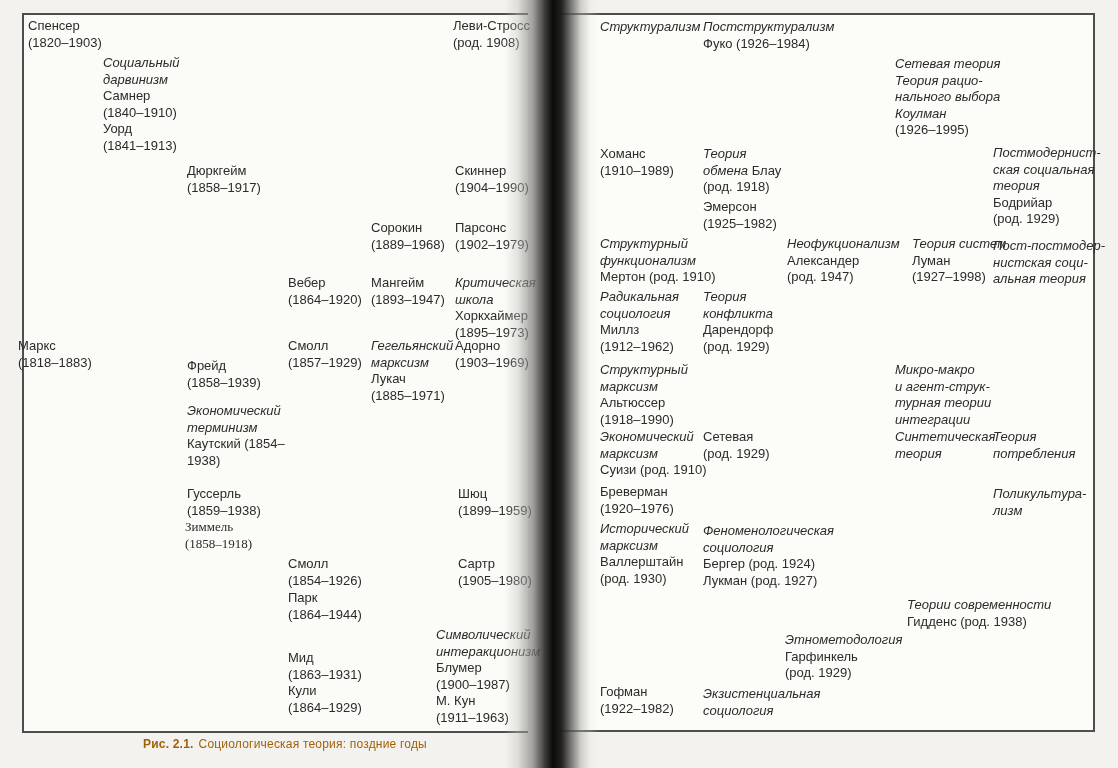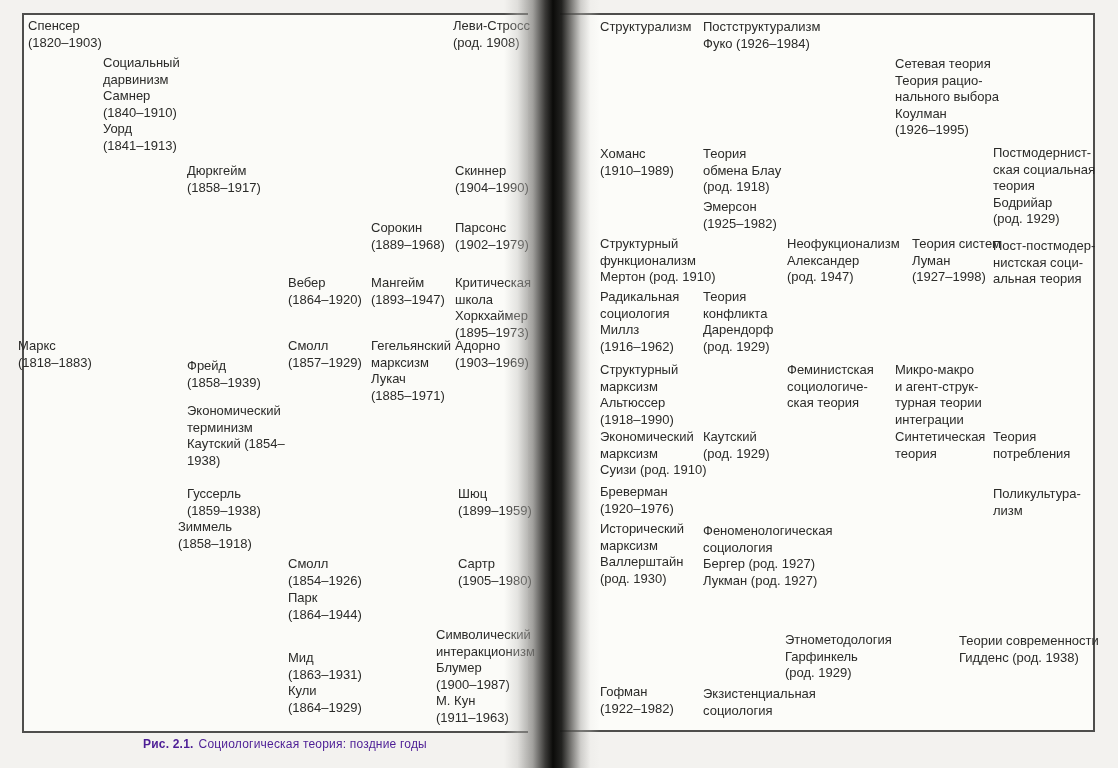--- a/index.html
+++ b/index.html
@@ -15,39 +15,39 @@
     border:2px solid #4e4e4c;border-right:none;
   }
   #right-page{
     left:560px;top:13px;width:533px;height:715px;
     border:2px solid #4e4e4c;border-left:none;
     background:#fcfcf9;
   }
   #text-layer{position:absolute;inset:0;z-index:2;}
   .tblock{position:absolute;font-size:13px;line-height:16.5px;}
   .tline{white-space:nowrap;}
-  .it{}
+  .it{font-style:italic;}
   #spine{
     position:absolute;left:504px;top:0;width:96px;height:768px;z-index:3;
     pointer-events:none;
     background:linear-gradient(90deg,
       rgba(205,204,201,0) 0%,
       rgba(193,192,189,0.40) 14%,
       rgba(130,129,126,0.72) 30%,
       rgba(48,47,45,0.95) 43%,
       rgba(11,11,9,1) 51%,
       rgba(28,28,26,0.97) 60%,
       rgba(92,91,88,0.80) 70%,
       rgba(165,164,161,0.48) 80%,
       rgba(226,225,222,0.22) 90%,
       rgba(246,245,242,0) 100%);
   }
   #caption{
     position:absolute;left:143px;top:737px;z-index:2;
-    font-size:12px;color:#4c1d95;letter-spacing:.2px;
+    font-size:12px;color:#a16207;letter-spacing:.2px;
   }
   #caption .cap-label{font-weight:bold;margin-right:5px;}
 </style>
 </head>
 <body>
 
 <div class="page" id="left-page"></div>
 <div class="page" id="right-page"></div>
 
 <div id="text-layer">
@@ -126,21 +126,21 @@
       <div class="tline"><span>1938)</span></div>
     </div>
     <div class="tblock" style="left: 187px; top: 486px;">
       <div class="tline"><span>Гуссерль</span></div>
       <div class="tline"><span>(1859–1938)</span></div>
     </div>
     <div class="tblock" style="left: 458px; top: 486px;">
       <div class="tline"><span>Шюц</span></div>
       <div class="tline"><span>(1899–1959)</span></div>
     </div>
-    <div class="tblock" style="left: 178px; top: 519px;">
+    <div class="tblock" style="left: 185px; top: 519px; font-family: Liberation Serif, serif;">
       <div class="tline"><span>Зиммель</span></div>
       <div class="tline"><span>(1858–1918)</span></div>
     </div>
     <div class="tblock" style="left: 288px; top: 556px;">
       <div class="tline"><span>Смолл</span></div>
       <div class="tline"><span>(1854–1926)</span></div>
     </div>
     <div class="tblock" style="left: 458px; top: 556px;">
       <div class="tline"><span>Сартр</span></div>
       <div class="tline"><span>(1905–1980)</span></div>
@@ -214,52 +214,47 @@
     </div>
     <div class="tblock" style="left: 993px; top: 238px;">
       <div class="tline"><span class="it">Пост-постмодер-</span></div>
       <div class="tline"><span class="it">нистская соци-</span></div>
       <div class="tline"><span class="it">альная теория</span></div>
     </div>
     <div class="tblock" style="left: 600px; top: 289px;">
       <div class="tline"><span class="it">Радикальная</span></div>
       <div class="tline"><span class="it">социология</span></div>
       <div class="tline"><span>Миллз</span></div>
-      <div class="tline"><span>(1916–1962)</span></div>
+      <div class="tline"><span>(1912–1962)</span></div>
     </div>
     <div class="tblock" style="left: 703px; top: 289px;">
       <div class="tline"><span class="it">Теория</span></div>
       <div class="tline"><span class="it">конфликта</span></div>
       <div class="tline"><span>Дарендорф</span></div>
       <div class="tline"><span>(род. 1929)</span></div>
     </div>
     <div class="tblock" style="left: 600px; top: 362px;">
       <div class="tline"><span class="it">Структурный</span></div>
       <div class="tline"><span class="it">марксизм</span></div>
       <div class="tline"><span>Альтюссер</span></div>
       <div class="tline"><span>(1918–1990)</span></div>
     </div>
-    <div class="tblock" style="left: 787px; top: 362px;">
-      <div class="tline"><span class="it">Феминистская</span></div>
-      <div class="tline"><span class="it">социологиче-</span></div>
-      <div class="tline"><span class="it">ская теория</span></div>
-    </div>
     <div class="tblock" style="left: 895px; top: 362px;">
       <div class="tline"><span class="it">Микро-макро</span></div>
       <div class="tline"><span class="it">и агент-струк-</span></div>
       <div class="tline"><span class="it">турная теории</span></div>
       <div class="tline"><span class="it">интеграции</span></div>
     </div>
     <div class="tblock" style="left: 600px; top: 429px;">
       <div class="tline"><span class="it">Экономический</span></div>
       <div class="tline"><span class="it">марксизм</span></div>
       <div class="tline"><span>Суизи (род. 1910)</span></div>
     </div>
     <div class="tblock" style="left: 703px; top: 429px;">
-      <div class="tline"><span>Каутский</span></div>
+      <div class="tline"><span>Сетевая</span></div>
       <div class="tline"><span>(род. 1929)</span></div>
     </div>
     <div class="tblock" style="left: 895px; top: 429px;">
       <div class="tline"><span class="it">Синтетическая</span></div>
       <div class="tline"><span class="it">теория</span></div>
     </div>
     <div class="tblock" style="left: 993px; top: 429px;">
       <div class="tline"><span class="it">Теория</span></div>
       <div class="tline"><span class="it">потребления</span></div>
     </div>
@@ -273,24 +268,24 @@
     </div>
     <div class="tblock" style="left: 600px; top: 521px;">
       <div class="tline"><span class="it">Исторический</span></div>
       <div class="tline"><span class="it">марксизм</span></div>
       <div class="tline"><span>Валлерштайн</span></div>
       <div class="tline"><span>(род. 1930)</span></div>
     </div>
     <div class="tblock" style="left: 703px; top: 523px;">
       <div class="tline"><span class="it">Феноменологическая</span></div>
       <div class="tline"><span class="it">социология</span></div>
-      <div class="tline"><span>Бергер  (род. 1927)</span></div>
+      <div class="tline"><span>Бергер  (род. 1924)</span></div>
       <div class="tline"><span>Лукман  (род. 1927)</span></div>
     </div>
-    <div class="tblock" style="left: 959px; top: 597px; margin-top: 36px;">
+    <div class="tblock" style="left: 907px; top: 597px;">
       <div class="tline"><span class="it">Теории современности</span></div>
       <div class="tline"><span>Гидденс (род. 1938)</span></div>
     </div>
     <div class="tblock" style="left: 785px; top: 632px;">
       <div class="tline"><span class="it">Этнометодология</span></div>
       <div class="tline"><span>Гарфинкель</span></div>
       <div class="tline"><span>(род. 1929)</span></div>
     </div>
     <div class="tblock" style="left: 600px; top: 684px;">
       <div class="tline"><span>Гофман</span></div>

